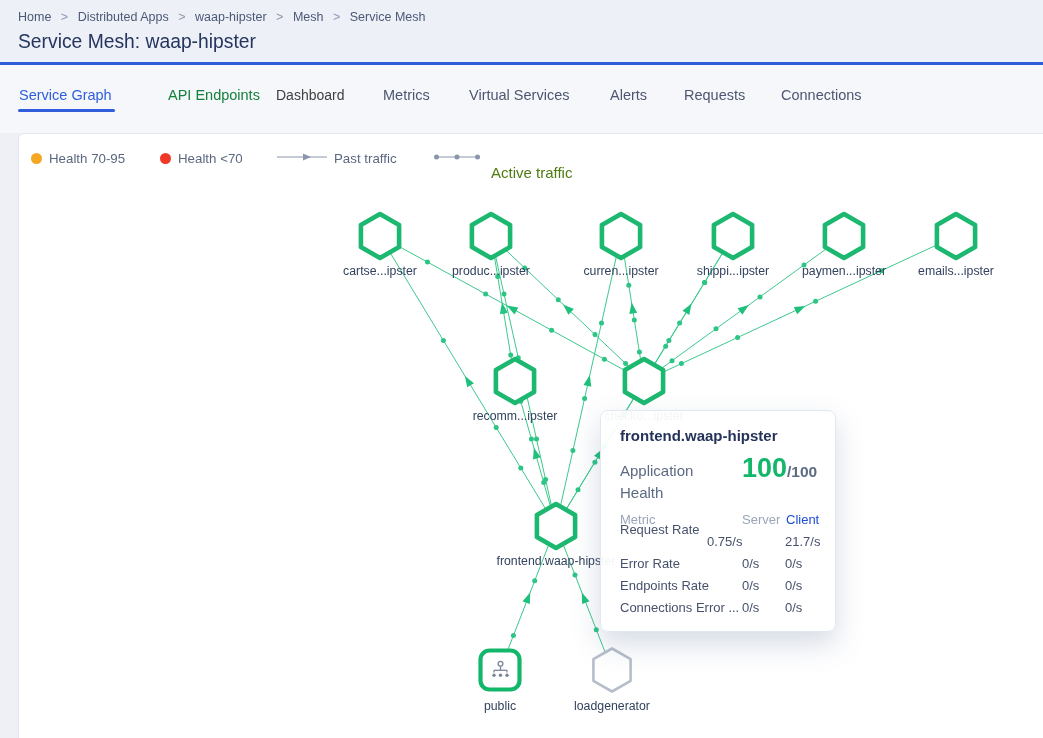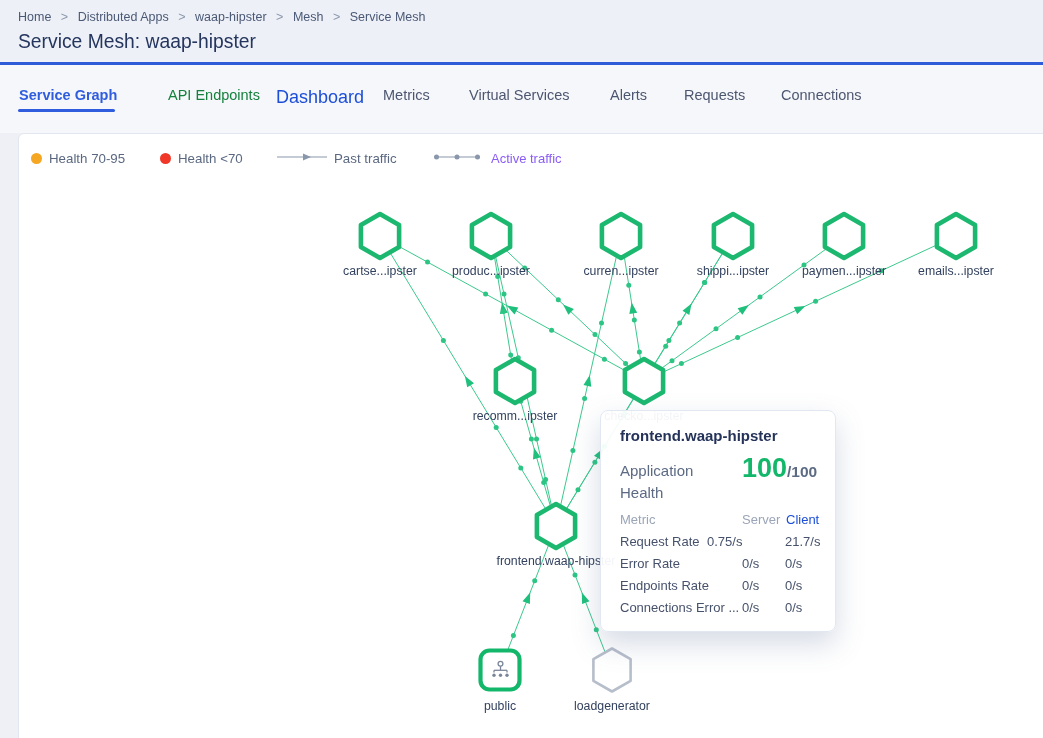--- a/index.html
+++ b/index.html
@@ -10,24 +10,24 @@
 <div class="abs" style="left:0;top:0;width:1043px;height:62px;background:#eef0f7"></div>
 <div class="abs" style="left:0;top:62px;width:1043px;height:3px;background:#2e5bd7"></div>
 <div class="abs" style="left:0;top:65px;width:1043px;height:68px;background:#f5f7fa"></div>
 
 <div class="abs" style="left:18px;top:10px;font-size:12.5px;color:#4a5975;white-space:nowrap">
 <span style="">Home</span><span style="color:#8b98ad;padding:0 9.5px">&gt;</span>Distributed Apps<span style="color:#8b98ad;padding:0 9.5px">&gt;</span>waap-hipster<span style="color:#8b98ad;padding:0 9.5px">&gt;</span>Mesh<span style="color:#8b98ad;padding:0 9.5px">&gt;</span><span style="">Service Mesh</span>
 </div>
 
 <div class="abs" style="left:18px;top:31px;font-size:19.3px;color:#24355e">Service Mesh: waap-hipster</div>
 
-<div class="abs" style="left:19px;top:87px;font-size:14.5px;font-weight:bold;color:#2f5dde">Service Graph</div>
+<div class="abs" style="left:19px;top:87px;font-size:14.5px;font-weight:normal;color:#2f5dde">Service Graph</div>
 <div class="abs" style="left:18px;top:109px;width:97px;height:3px;background:#2f5dde;border-radius:2px"></div>
 <div class="abs" style="left:168px;top:87px;font-size:14.5px;color:#15803d">API Endpoints</div>
-<div class="abs" style="left:276px;top:87px;font-size:18px;color:#1d4ed8">Dashboard</div>
+<div class="abs" style="left:276px;top:87px;font-size:14px;color:#404040">Dashboard</div>
 <div class="abs" style="left:383px;top:87px;font-size:14.5px;color:#4d5670">Metrics</div>
 <div class="abs" style="left:469px;top:87px;font-size:14.5px;color:#4d5670">Virtual Services</div>
 <div class="abs" style="left:610px;top:87px;font-size:14.5px;color:#4d5670">Alerts</div>
 <div class="abs" style="left:684px;top:87px;font-size:14.5px;color:#4d5670">Requests</div>
 <div class="abs" style="left:781px;top:87px;font-size:14.5px;color:#4d5670">Connections</div>
 
 <div class="abs" style="left:18px;top:133px;width:1045px;height:625px;background:#fff;border:1px solid #e1e6ef;border-radius:6px"></div>
 
 <div class="abs" style="left:31px;top:153px;width:11px;height:11px;border-radius:50%;background:#f5a623"></div>
 <div class="abs" style="left:49px;top:151px;font-size:13.3px;color:#5a6880">Health 70-95</div>
@@ -37,21 +37,21 @@
 <line x1="0" y1="6" x2="50" y2="6" stroke="#8a97ab" stroke-width="1.2"></line>
 <polygon points="34,6 26,2.5 26,9.5" fill="#8a97ab"></polygon>
 </svg>
 <div class="abs" style="left:334px;top:151px;font-size:13.3px;color:#5a6880">Past traffic</div>
 <svg class="abs" style="left:434px;top:151px" width="50" height="12">
 <line x1="0" y1="6" x2="46" y2="6" stroke="#8a97ab" stroke-width="1.2"></line>
 <circle cx="2.5" cy="6" r="2.5" fill="#8a97ab"></circle>
     <circle cx="23" cy="6" r="2.5" fill="#8a97ab"></circle>
     <circle cx="43.5" cy="6" r="2.5" fill="#8a97ab"></circle>
 </svg>
-<div class="abs" style="left:491px;top:151px;font-size:13px;color:#8b5cf6">Active traffic</div>
+<div class="abs" style="left:491px;top:164px;font-size:15px;color:#4d7c0f">Active traffic</div>
 
 <svg width="1043" height="738" viewBox="0 0 1043 738" style="position:absolute;left:0;top:0">
 <g stroke="#3cc98d" stroke-width="1" fill="none">
 <line x1="556" y1="526" x2="380" y2="236"></line>
 <line x1="556" y1="526" x2="491" y2="236"></line>
 <line x1="556" y1="526" x2="621" y2="236"></line>
 <line x1="556" y1="526" x2="733" y2="236"></line>
 <line x1="556" y1="526" x2="515" y2="381"></line>
 <line x1="556" y1="526" x2="644" y2="381"></line>
 <line x1="515" y1="381" x2="491" y2="236"></line>
@@ -171,21 +171,21 @@
 </g>
 </svg>
 
 <div class="abs" style="left:600px;top:410px;width:236px;height:222px;background:rgba(255,255,255,0.94);border:1px solid #e2e8f2;border-radius:8px;box-shadow:0 12px 28px rgba(90,110,150,0.25)"></div>
 <div class="abs" style="left:620px;top:427px;font-size:15px;font-weight:bold;color:#25335a">frontend.waap-hipster</div>
 <div class="abs" style="left:620px;top:460px;font-size:15px;color:#5c6a84;line-height:22px">Application<br>Health</div>
 <div class="abs" style="left:742px;top:453px;font-size:27px;font-weight:bold;color:#12b76a">100<span style="font-size:15.5px;font-weight:bold;color:#5c6a84">/100</span></div>
 <div class="abs" style="left:620px;top:512px;font-size:13px;color:#9aa5b8">Metric</div>
 <div class="abs" style="left:742px;top:512px;font-size:13px;color:#9aa5b8">Server</div>
 <div class="abs" style="left:786px;top:512px;font-size:13px;color:#1d4ed8">Client</div>
-<div class="abs" style="left:620px;top:534px;font-size:13px;color:#46516b">Request Rate</div>
+<div class="abs" style="left:620px;top:522px;font-size:13px;color:#46516b">Request Rate</div>
 <div class="abs" style="left:707px;top:534px;font-size:13px;color:#46516b">0.75/s</div>
 <div class="abs" style="left:785px;top:534px;font-size:13px;color:#46516b">21.7/s</div>
 <div class="abs" style="left:620px;top:556px;font-size:13px;color:#46516b">Error Rate</div>
 <div class="abs" style="left:742px;top:556px;font-size:13px;color:#46516b">0/s</div>
 <div class="abs" style="left:785px;top:556px;font-size:13px;color:#46516b">0/s</div>
 <div class="abs" style="left:620px;top:578px;font-size:13px;color:#46516b">Endpoints Rate</div>
 <div class="abs" style="left:742px;top:578px;font-size:13px;color:#46516b">0/s</div>
 <div class="abs" style="left:785px;top:578px;font-size:13px;color:#46516b">0/s</div>
 <div class="abs" style="left:620px;top:600px;font-size:13px;color:#46516b">Connections Error ...</div>
 <div class="abs" style="left:742px;top:600px;font-size:13px;color:#46516b">0/s</div>

